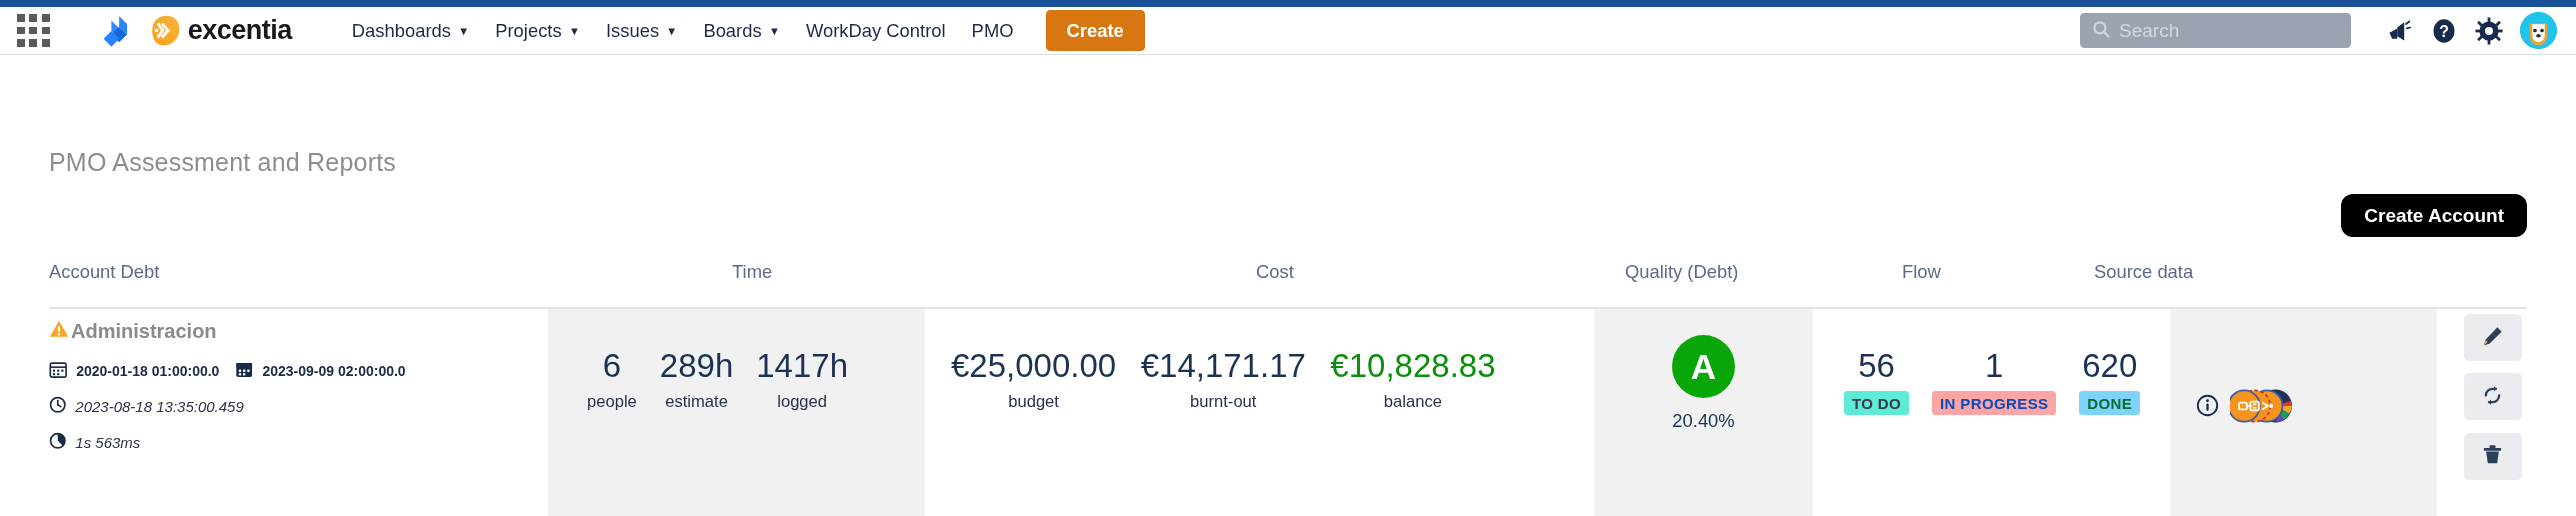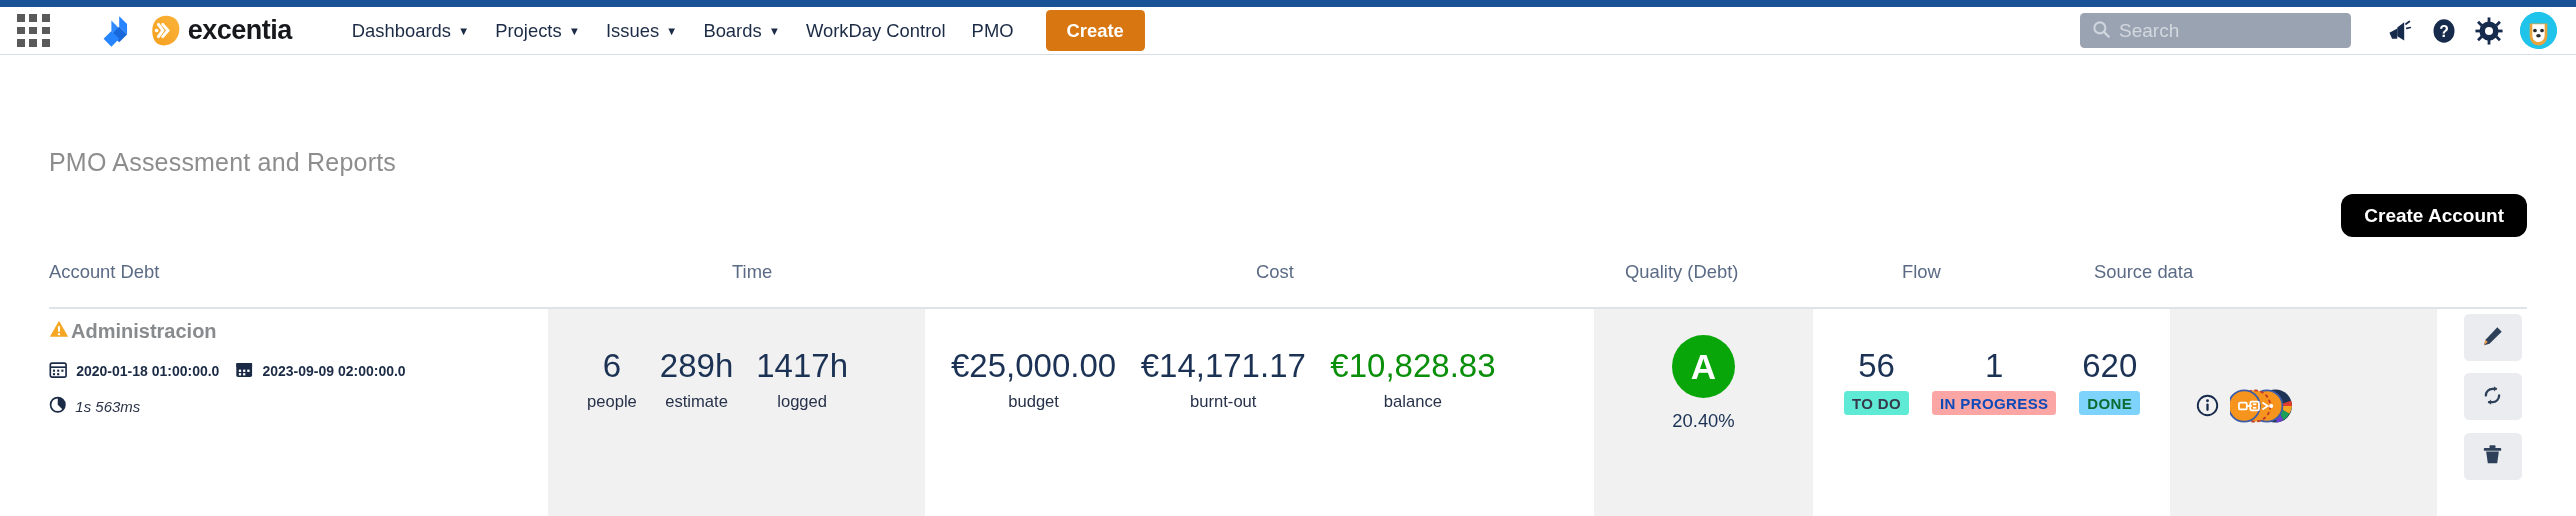--- a/index.html
+++ b/index.html
@@ -402,20 +402,30 @@
               <rect x="9.2" y="11" width="2.6" height="2.6" fill="#ffffff"></rect>
               <rect x="14" y="11" width="2.6" height="2.6" fill="#ffffff"></rect>
               <rect x="4.4" y="15" width="2.6" height="2.6" fill="#ffffff"></rect>
               <rect x="9.2" y="15" width="2.6" height="2.6" fill="#ffffff"></rect>
             </svg>
           </span>
           <span class="date-txt">2023-09-09 02:00:00.0</span>
         </div>
       </div>
 
+      <div class="acct-meta">
+        <span>
+          <svg width="17.5" height="17.5" viewBox="0 0 20 20">
+            <circle cx="10" cy="10" r="8.2" stroke="#1c2b45" stroke-width="1.9" fill="none"></circle>
+            <line x1="10" y1="10" x2="10" y2="5.2" stroke="#1c2b45" stroke-width="1.9" stroke-linecap="round"></line>
+            <line x1="10" y1="10" x2="13.4" y2="12.2" stroke="#1c2b45" stroke-width="1.9" stroke-linecap="round"></line>
+          </svg>
+        </span>
+        <span class="meta-txt">2023-08-18 13:35:00.459</span>
+      </div>
 
       <div class="acct-meta">
         <span>
           <svg width="17.5" height="17.5" viewBox="0 0 20 20">
             <circle cx="10" cy="10" r="8.2" stroke="#1c2b45" stroke-width="1.9" fill="none"></circle>
             <path d="M10 10 L10 1.8 A8.2 8.2 0 0 1 15.8 15.8 Z" fill="#1c2b45"></path>
           </svg>
         </span>
         <span class="meta-txt">1s 563ms</span>
       </div>

